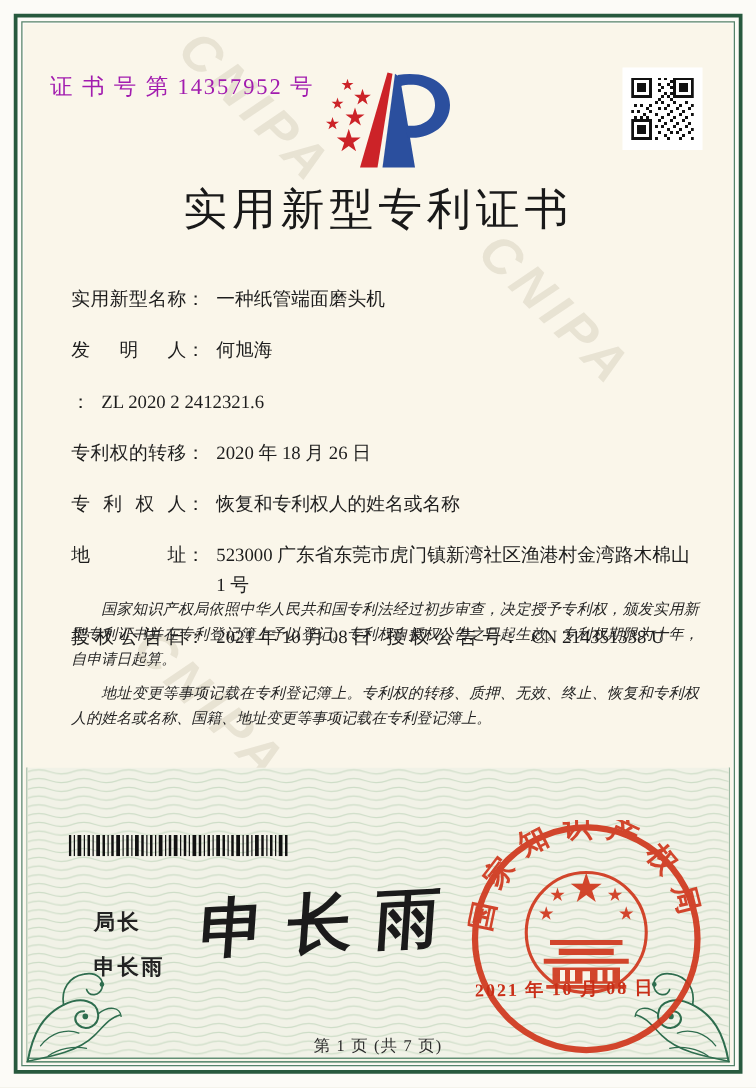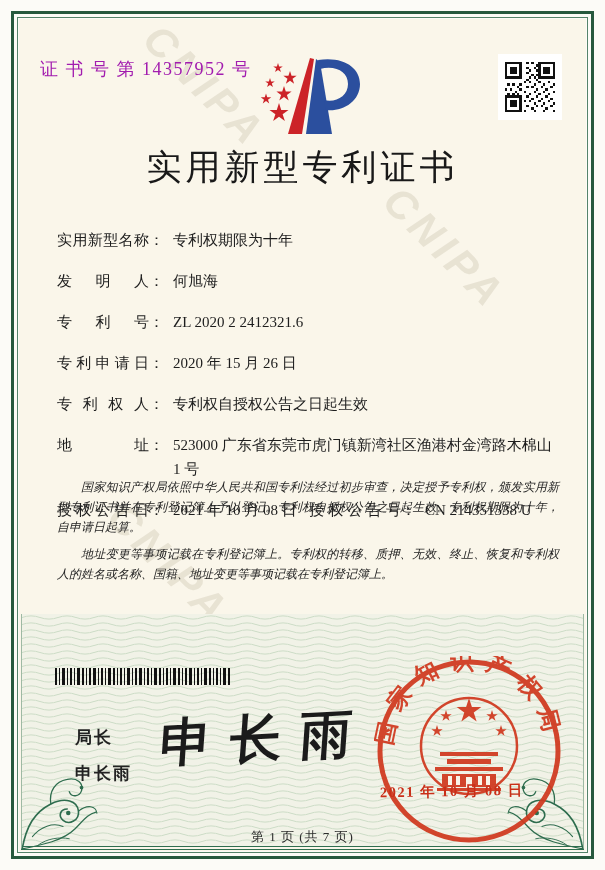--- a/index.html
+++ b/index.html
@@ -145,41 +145,40 @@
       </g>
     </svg>
   </div>
 
   <div class="title">实用新型专利证书</div>
 
   <div class="fields">
     <div class="frow">
       <span class="flabel">实用新型名称</span>
         <span class="fcolon">：</span>
-      <span class="fvalue">专利权期限为十年</span>
+      <span class="fvalue">一种纸管端面磨头机</span>
     </div>
     <div class="frow">
       <span class="flabel">发　明　人</span>
         <span class="fcolon">：</span>
       <span class="fvalue">何旭海</span>
     </div>
     <div class="frow">
-      <span class="flabel">专　利　号</span>
         <span class="fcolon">：</span>
       <span class="fvalue">ZL 2020 2 2412321.6</span>
     </div>
     <div class="frow">
-      <span class="flabel">专利申请日</span>
-        <span class="fcolon">：</span>
-      <span class="fvalue">2020 年 15 月 26 日</span>
+      <span class="flabel">专利权的转移</span>
+        <span class="fcolon">：</span>
+      <span class="fvalue">2020 年 18 月 26 日</span>
     </div>
     <div class="frow">
       <span class="flabel">专 利 权 人</span>
         <span class="fcolon">：</span>
-      <span class="fvalue">专利权自授权公告之日起生效</span>
+      <span class="fvalue">恢复和专利权人的姓名或名称</span>
     </div>
     <div class="frow">
       <span class="flabel">地　　址</span>
         <span class="fcolon">：</span>
       <span class="fvalue">523000 广东省东莞市虎门镇新湾社区渔港村金湾路木棉山 1 号</span>
     </div>
     <div class="grantrow">
       <div class="grant-a">
         <span class="flabel">授权公告日</span>
           <span class="fcolon">：</span>

